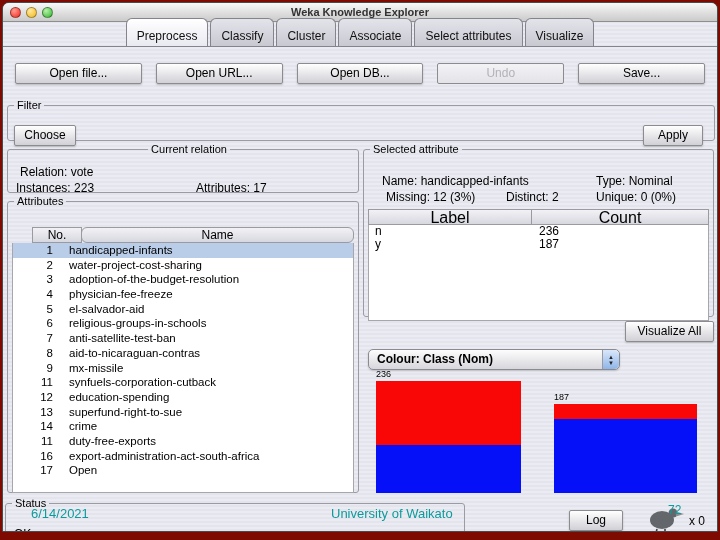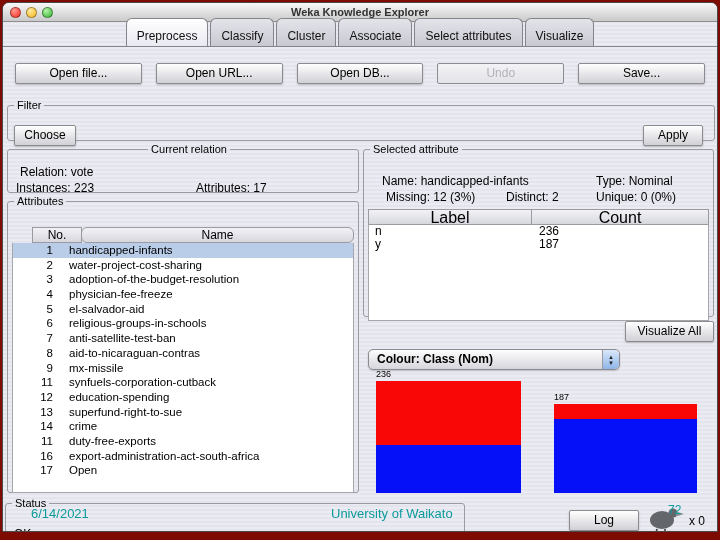--- a/index.html
+++ b/index.html
@@ -123,21 +123,21 @@
     font-size:6px; line-height:6px; color:#222;
   }
   .visualize-btn { position:absolute; left:622px; top:318px; width:89px; }
   
   .histogram { position:absolute; left:365px; top:344px; width:346px; height:148px; }
   .hbar { position:absolute; display:flex; flex-direction:column; }
   .hseg { width:100%; }
   .hlabel { position:absolute; font-size:9px; color:#000; }
   
   .status-ok { position:absolute; left:8px; top:18px; font-size:12px; }
-  .log-btn { position:absolute; left:566px; top:507px; width:70px; }
+  .log-btn { position:absolute; left:566px; top:507px; width:54px; }
   .bird { position:absolute; left:643px; top:502px; }
   .counter { position:absolute; left:686px; top:511px; font-size:12px; }
   
   .teal { position:absolute; font-size:13px; color:#0c9b9b; }
   .ov-date   { left:28px;  top:503px; }
   .ov-center { left:328px; top:503px; }
   .ov-num    { left:665px; top:500px; font-size:12px; }
 </style>
 </head>
 <body>

